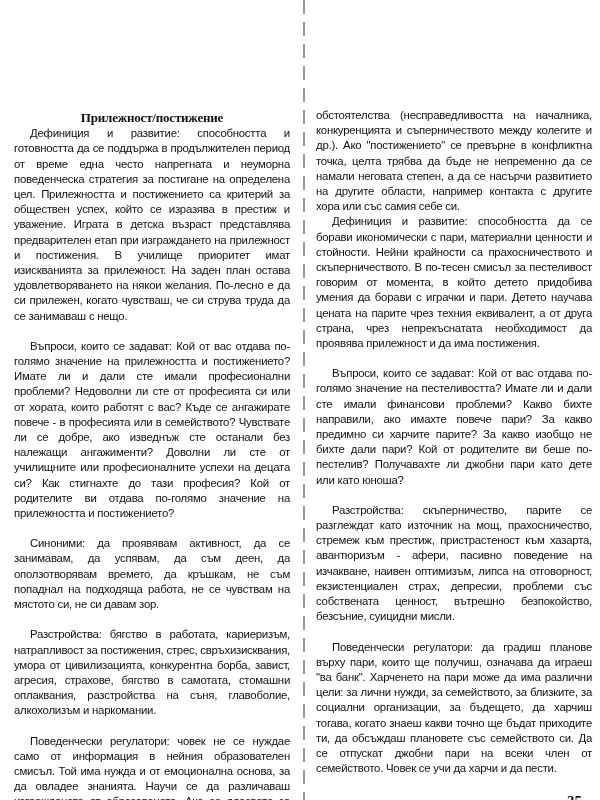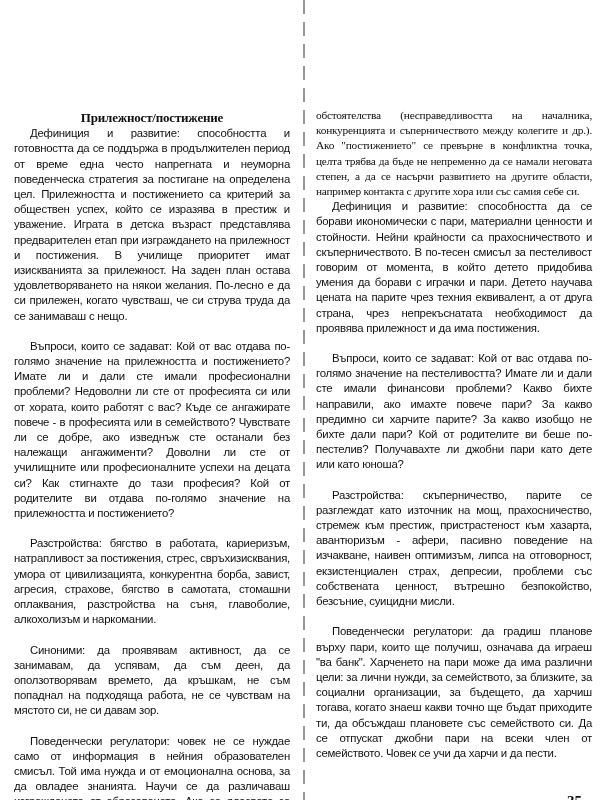--- a/index.html
+++ b/index.html
@@ -25,41 +25,41 @@
   }
   .page.left .col { left: 14px; width: 276px; top: 66px; }
   .page.right .col { left: 10px; width: 276px; top: 64px; }
   .title {
     text-align: center; font-weight: bold; font-size: 13px;
     font-family: "Liberation Serif", serif; margin: 0 0 1px 0;
     letter-spacing: -0.2px;
   }
   p { margin: 0; text-indent: 16px; }
   p.gap { margin-top: 15px; }
-  p.noindent { text-indent: 0; font-family: Liberation Serif, serif; }
+  p.noindent { text-indent: 0; }
   .lbl { font-weight: normal; }
   .pnum {
     position: absolute; font-size: 15px; font-weight: bold;
     font-family: "Liberation Serif", serif;
   }
   .pnum.left { left: 12px; top: 753px; }
   .pnum.right { right: 18px; top: 749px; }
 </style>
 </head>
 <body>
 
 <div class="gutter"></div>
 
 <div class="page left">
   <div class="col">
     <div class="title">Прилежност/постижение</div>
     <p><span class="lbl">Дефиниция и развитие:</span><span> способността и готовността да се поддържа в продължителен период от време една често напрегната и неуморна поведенческа стратегия за постигане на определена цел. Прилежността и постижението са критерий за обществен успех, който се изразява в престиж и уважение. Играта в детска възраст представлява предварителен етап при изграждането на прилежност и постижения. В училище приоритет имат изискванията за прилежност. На заден план остава удовлетворяването на някои желания. По-лесно е да си прилежен, когато чувстваш, че си струва труда да се занимаваш с нещо.</span></p>
     <p class="gap"><span class="lbl">Въпроси, които се задават:</span><span> Кой от вас отдава по-голямо значение на прилежността и постижението? Имате ли и дали сте имали професионални проблеми? Недоволни ли сте от професията си или от хората, които работят с вас? Къде се ангажирате повече - в професията или в семейството? Чувствате ли се добре, ако изведнъж сте останали без належащи ангажименти? Доволни ли сте от училищните или професионалните успехи на децата си? Как стигнахте до тази професия? Кой от родителите ви отдава по-голямо значение на прилежността и постижението?</span></p>
+    <p class="gap"><span class="lbl">Синоними:</span><span> да проявявам активност, да се занимавам, да успявам, да съм деен, да оползотворявам времето, да кръшкам, не съм попаднал на подходяща работа, не се чувствам на мястото си, не си давам зор.</span></p>
     <p class="gap"><span class="lbl">Разстройства:</span><span> бягство в работата, кариеризъм, натрапливост за постижения, стрес, свръхизисквания, умора от цивилизацията, конкурентна борба, завист, агресия, страхове, бягство в самотата, стомашни оплаквания, разстройства на съня, главоболие, алкохолизъм и наркомании.</span></p>
-    <p class="gap"><span class="lbl">Синоними:</span><span> да проявявам активност, да се занимавам, да успявам, да съм деен, да оползотворявам времето, да кръшкам, не съм попаднал на подходяща работа, не се чувствам на мястото си, не си давам зор.</span></p>
     <p class="gap"><span class="lbl">Поведенчески регулатори:</span><span> човек не се нуждае само от информация в нейния образователен смисъл. Той има нужда и от емоционална основа, за да овладее знанията. Научи се да различаваш изграждането от образоването. Ако се ядосвате за работата си, струва си да правите разлика дали в действителност се ядосвате заради професионалната си дейност, или за неблагоприятните съпътстващи я</span></p>
   </div>
   <div class="pnum left">60</div>
 </div>
 
 <div class="page right">
   <div class="col">
     <p class="noindent">обстоятелства (несправедливостта на началника, конкуренцията и съперничеството между колегите и др.). Ако "постижението" се превърне в конфликтна точка, целта трябва да бъде не непременно да се намали неговата степен, а да се насърчи развитието на другите области, например контакта с другите хора или със самия себе си.</p>
     <p><span class="lbl">Дефиниция и развитие:</span><span> способността да се борави икономически с пари, материални ценности и стойности. Нейни крайности са прахосничеството и скъперничеството. В по-тесен смисъл за пестеливост говорим от момента, в който детето придобива умения да борави с играчки и пари. Детето научава цената на парите чрез техния еквивалент, а от друга страна, чрез непрекъснатата необходимост да проявява прилежност и да има постижения.</span></p>
     <p class="gap"><span class="lbl">Въпроси, които се задават:</span><span> Кой от вас отдава по-голямо значение на пестеливостта? Имате ли и дали сте имали финансови проблеми? Какво бихте направили, ако имахте повече пари? За какво предимно си харчите парите? За какво изобщо не бихте дали пари? Кой от родителите ви беше по-пестелив? Получавахте ли джобни пари като дете или като юноша?</span></p>

